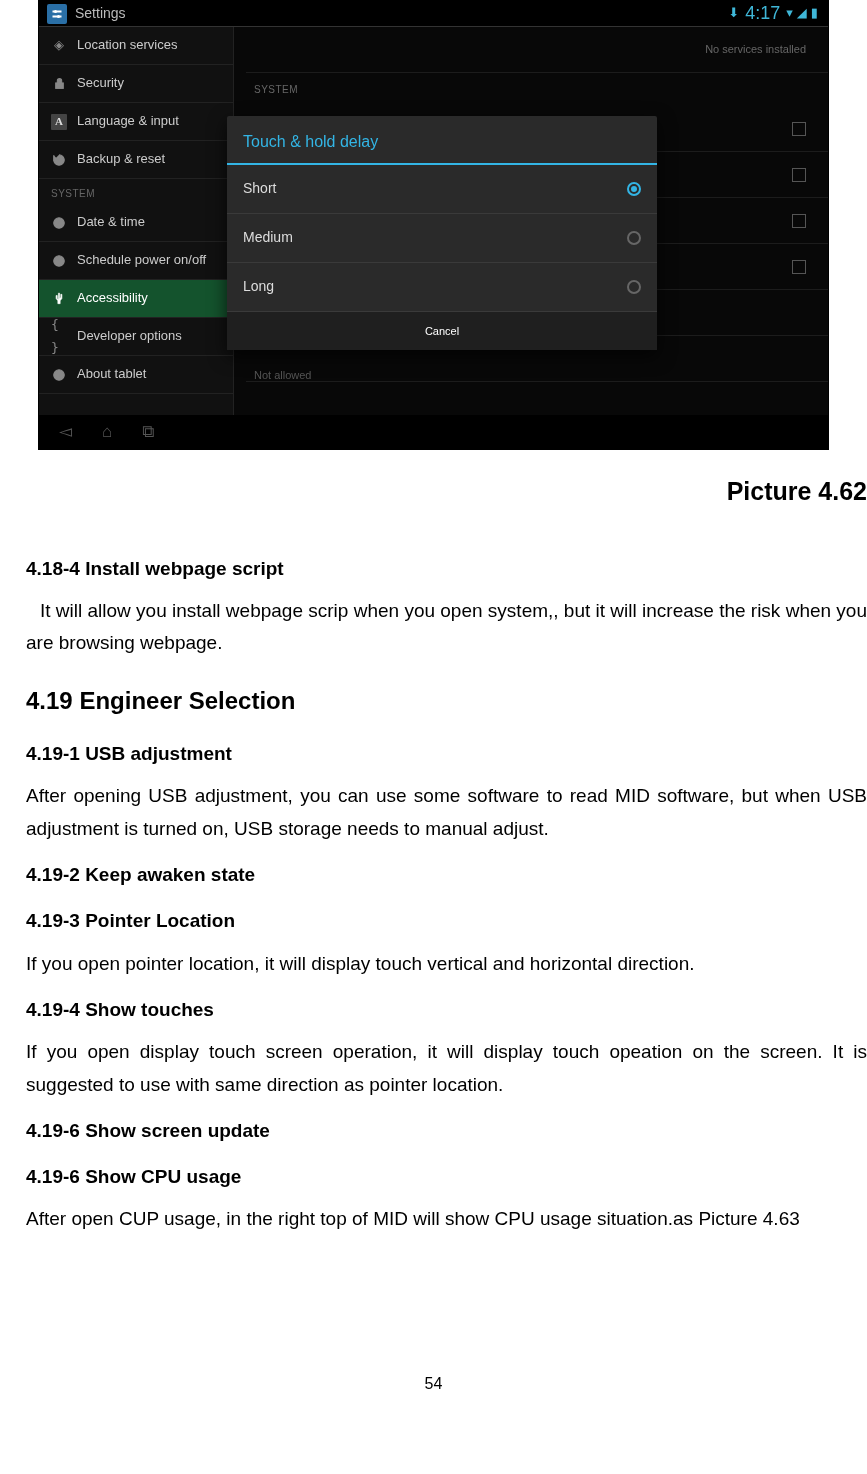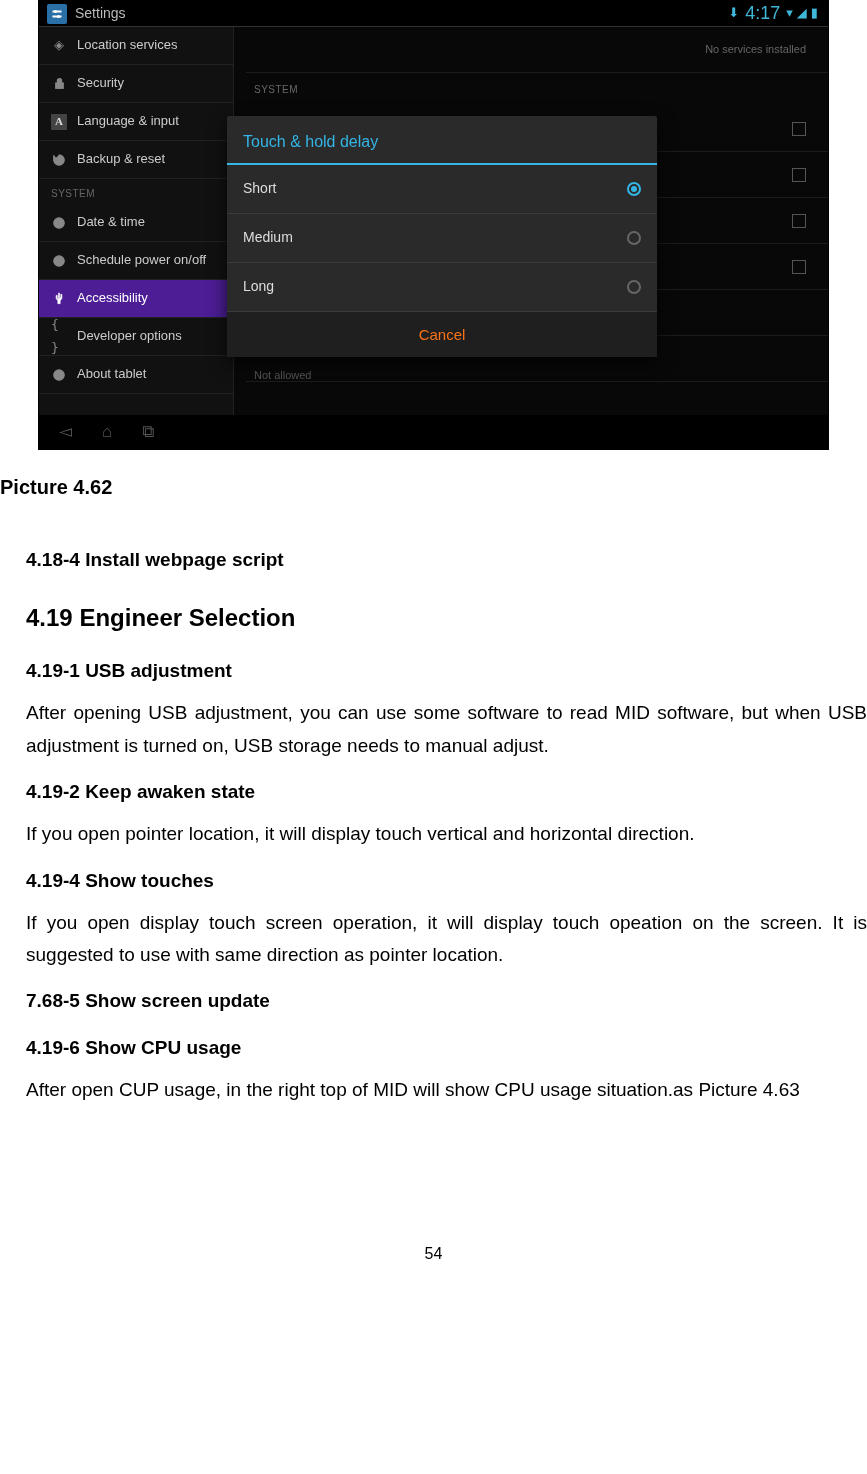--- a/index.html
+++ b/index.html
@@ -57,21 +57,21 @@
     .side-item {
       display: flex;
       align-items: center;
       gap: 10px;
       height: 38px;
       padding: 0 12px;
       border-bottom: 1px solid #222;
       color: #ccc;
       font-size: 13px;
     }
-    .side-item.active { background: #4c1d95; color: #fff; }
+    .side-item.active { background: #14532d; color: #fff; }
     .side-header {
       color: #666;
       font-size: 10px;
       padding: 6px 12px 2px;
       letter-spacing: 0.5px;
     }
     .side-icon { width: 16px; height: 16px; display: flex; align-items: center; justify-content: center; color: #888; }
     .side-icon svg { fill: currentColor; stroke: currentColor; }
     .content {
       flex: 1;
@@ -112,29 +112,29 @@
       padding: 12px 16px;
       border-bottom: 1px solid #3a3a3a;
       font-size: 14px;
     }
     .radio {
       width: 14px; height: 14px; border: 2px solid #666; border-radius: 50%;
       display: flex; align-items: center; justify-content: center;
     }
     .radio.sel { border-color: #33b5e5; }
     .radio.sel::after { content: ""; width: 6px; height: 6px; background: #33b5e5; border-radius: 50%; }
-    .dialog-cancel { text-align: center; padding: 10px; color: #f97316; font-size: 15px; background: #1f1f1f; }
+    .dialog-cancel { text-align: center; padding: 10px; color: #ffffff; font-size: 11px; background: #1f1f1f; }
     .nav-bar {
       position: absolute; bottom: 0; left: 0; right: 0; height: 34px;
       background: #000; border-top: 1px solid #000;
       display: flex; align-items: center; gap: 30px; padding: 0 20px;
       color: #555;
     }
     .nav-bar span { font-size: 17px; }
-    .caption { text-align: left; font-weight: bold; font-size: 20px; margin: 18px 0 40px; }
+    .caption { text-align: right; font-weight: bold; font-size: 25px; margin: 18px 0 40px; }
     .doc-content { padding: 0 0 60px 4px; }
     .doc-content h3 { font-size: 19px; font-weight: bold; margin: 14px 0 10px 22px; }
     .doc-content h2 { font-size: 24px; font-weight: bold; margin: 22px 0 16px 22px; }
     .doc-content p { margin: 8px 0 14px 0; text-align: justify; }
     .doc-content p.indent { padding-left: 22px; text-indent: 14px; }
     .doc-content p.noind { padding-left: 22px; }
     .page-num { text-align: center; font-size: 16px; margin-top: 60px; }
   </style>
 </head>
 <body>
@@ -291,32 +291,34 @@
       <span>⧉</span>
     </div>
 
   </div>
 </div>
 
 <div class="caption">Picture 4.62</div>
 
 <div class="doc-content">
   <h3>4.18-4 Install webpage script</h3>
+  <p class="indent">It will allow you install webpage scrip when you open system,, but it will increase the risk when you are browsing webpage.</p>
 
   <h2>4.19 Engineer Selection</h2>
 
   <h3>4.19-1 USB adjustment</h3>
   <p class="noind">After opening USB adjustment, you can use some software to read MID software, but when USB adjustment is turned on, USB storage needs to manual adjust.</p>
 
   <h3>4.19-2 Keep awaken state</h3>
 
+  <h3>4.19-3 Pointer Location</h3>
   <p class="noind">If you open pointer location, it will display touch vertical and horizontal direction.</p>
 
   <h3>4.19-4 Show touches</h3>
   <p class="noind">If you open display touch screen operation, it will display touch opeation on the screen. It is suggested to use with same direction as pointer location.</p>
 
-  <h3>7.68-5 Show screen update</h3>
+  <h3>4.19-6 Show screen update</h3>
 
   <h3>4.19-6 Show CPU usage</h3>
   <p class="noind">After open CUP usage, in the right top of MID will show CPU usage situation.as Picture 4.63</p>
 </div>
 
 <div class="page-num">54</div>
 
 </body></html>

